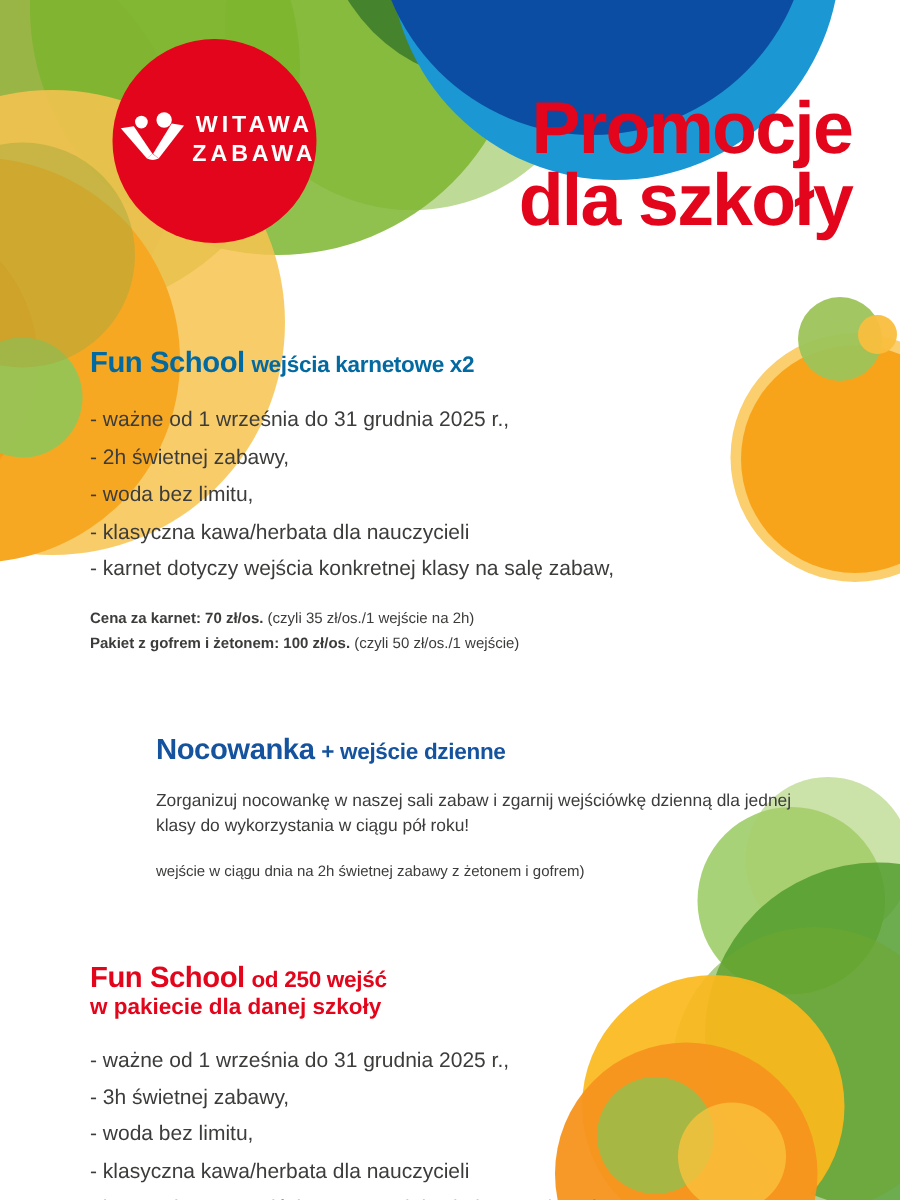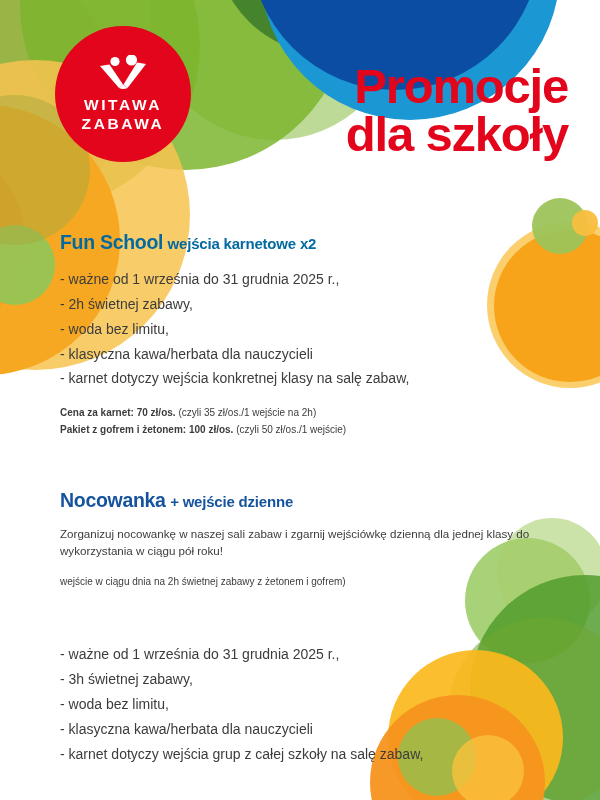--- a/index.html
+++ b/index.html
@@ -18,26 +18,26 @@
     overflow:hidden;
   }
 
   
   .bubbles { position:absolute; inset:0; pointer-events:none; }
   .bub { position:absolute; border-radius:50%; }
 
   
   .logo {
     position:absolute;
-    left:55px; top:26px;
+    left:75px; top:26px;
     width:136px; height:136px;
     border-radius:50%;
     background:#E3051B;
     display:flex;
-    flex-direction:column;
+    flex-direction:row;
     align-items:center;
     justify-content:center;
     z-index:6;
   }
   .logo-mark { width:58px; height:34px; margin-bottom:7px; }
   .logo-text {
     color:#ffffff;
     font-weight:bold;
     font-size:15.5px;
     letter-spacing:2.6px;
@@ -95,21 +95,21 @@
 
   .prices { margin-top:14px; }
   .price-line {
     font-size:10px;
     color:#3C3C3B;
     line-height:1.62;
   }
   .price-line b { font-weight:bold; }
 
   .sec1 { }
-  .sec2 { margin-top:52px; }
+  .sec2 { margin-top:52px;margin-left:44px; }
   .sec3 { margin-top:52px; }
 </style>
 </head>
 <body>
 
 <div class="poster">
 
   <div class="bubbles">
 
     <div class="bub" style="left:-130px; top:-120px; width:330px; height:330px; background:#9ABF45; opacity:.92;"></div>
@@ -195,20 +195,25 @@
         <p>Zorganizuj nocowankę w naszej sali zabaw i zgarnij wejściówkę dzienną dla jednej klasy do wykorzystania w ciągu pół roku!</p>
       </div>
       <div class="prices">
         <div class="price-line">
           <span>wejście w ciągu dnia na 2h świetnej zabawy z żetonem i gofrem)</span>
         </div>
       </div>
     </div>
 
     <div class="section sec3">
+      <div class="sec-head red">
+        <span class="big">Fun School</span>
+        <span class="small">od 250 wejść</span>
+        <span class="line2">w pakiecie dla danej szkoły</span>
+      </div>
       <ul class="bullets">
         <li>- ważne od 1 września do 31 grudnia 2025 r.,</li>
         <li>- 3h świetnej zabawy,</li>
         <li>- woda bez limitu,</li>
         <li>- klasyczna kawa/herbata dla nauczycieli</li>
         <li>- karnet dotyczy wejścia grup z całej szkoły na salę zabaw,</li>
 
       </ul>
 
     </div>

